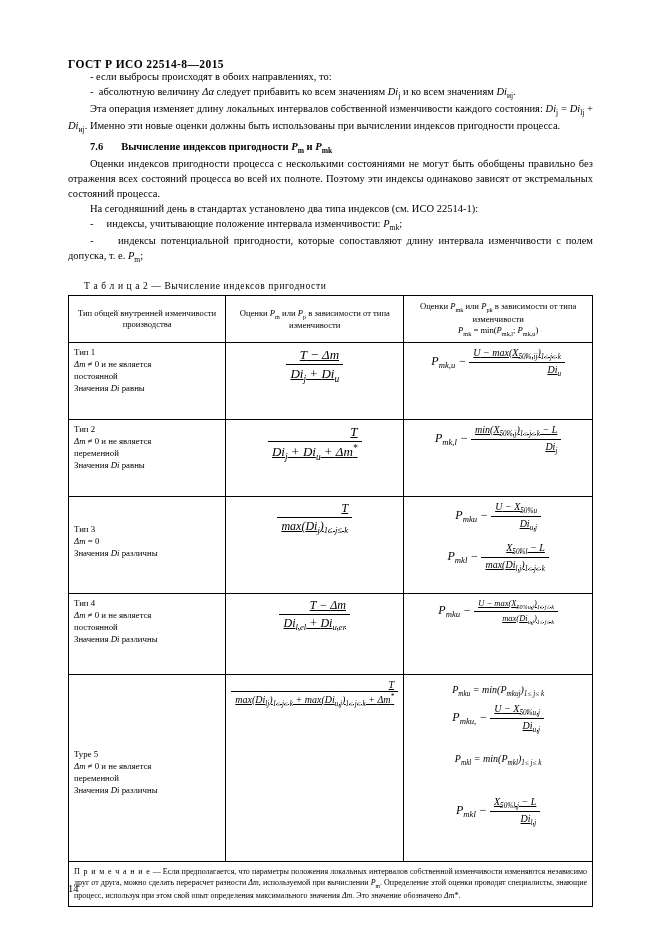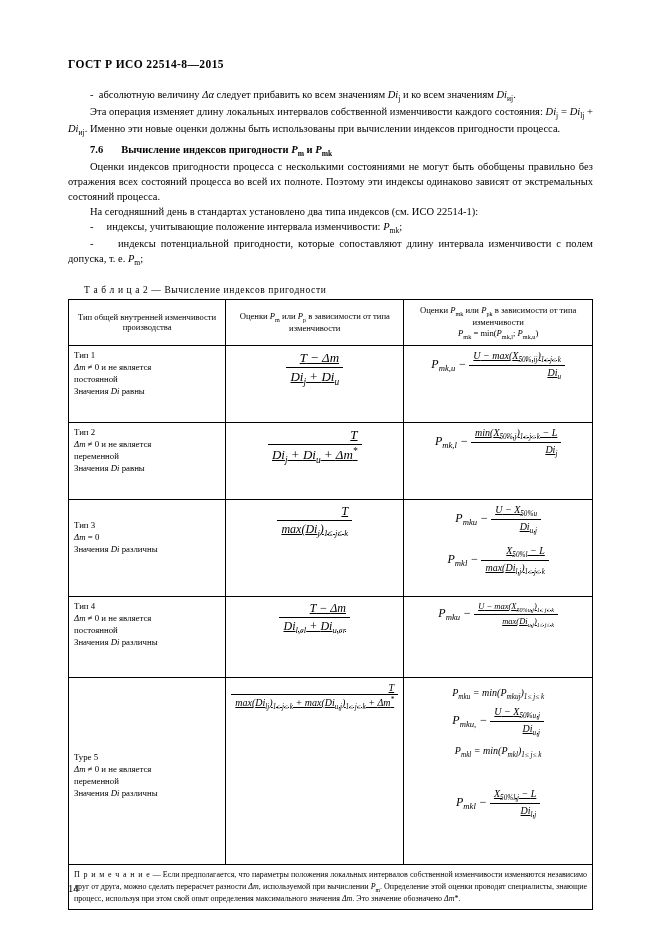--- a/index.html
+++ b/index.html
@@ -20,21 +20,21 @@
     width: 661px;
     height: 936px;
     box-sizing: border-box;
     padding: 58px 68px 0 68px;
   }
   .header {
     font-family: "Liberation Serif", serif;
     font-weight: bold;
     font-size: 11.5px;
     letter-spacing: 0.4px;
-    margin-bottom: 18px;
+    margin-bottom: 0;
   }
   .body-text {
     font-size: 10.5px;
     line-height: 1.42;
     text-align: justify;
   }
   .body-text p {
     margin: 0 0 0 0;
     text-indent: 22px;
   }
@@ -145,20 +145,21 @@
   }
 </style>
 </head>
 <body>
 
 <div class="page">
 
   <div class="header">ГОСТ Р ИСО 22514-8—2015</div>
 
   <div class="body-text">
+    <p class="dash">-  если выбросы происходят в обоих направлениях, то:</p>
     <p class="dash">-&nbsp;&nbsp;абсолютную величину <i>Δα</i> следует прибавить ко всем значениям <i>Di</i><span class="sub">j</span> и ко всем значениям <i>Di</i><span class="sub">иj</span>.</p>
     <p>Эта операция изменяет длину локальных интервалов собственной изменчивости каждого состояния: <i>Di</i><span class="sub">j</span> = <i>Di</i><span class="sub">lj</span> + <i>Di</i><span class="sub">иj</span>. Именно эти новые оценки должны быть использованы при вычислении индексов пригодности процесса.</p>
 
     <div class="sec-head">
       <span class="num">7.6</span><span class="ttl">Вычисление индексов пригодности <i>P</i><span class="sub">m</span> и <i>P</i><span class="sub">mk</span></span>
     </div>
 
     <p>Оценки индексов пригодности процесса с несколькими состояниями не могут быть обобщены правильно без отражения всех состояний процесса во всей их полноте. Поэтому эти индексы одинаково зависят от экстремальных состояний процесса.</p>
     <p>На сегодняшний день в стандартах установлено два типа индексов (см. ИСО 22514-1):</p>
     <p>-&nbsp;&nbsp;&nbsp;&nbsp;&nbsp;индексы, учитывающие положение интервала изменчивости: <i>P</i><span class="sub">mk</span>;</p>
@@ -219,21 +220,21 @@
         </td>
         <td class="formula-cell">
           <span class="eq mid"><i>P</i><span class="sub">mk,l</span> −&nbsp;</span><span class="frac small-f">
             <span class="num-l">min(<i>X</i><span class="sub">50%,j</span>)<span class="sub">1≤ j≤ k</span> − <i>L</i></span>
             <span class="den-l"><i>Di</i><span class="sub">j</span></span>
           </span>
         </td>
       </tr>
 
       <tr>
-        <td class="typecell" style="padding-top:20px">
+        <td class="typecell" style="padding-top:27px">
           <span>Тип 3</span><br>
           <i>Δm</i> = 0<br>
           Значения <i>Di</i> различны
         </td>
         <td class="formula-cell" style="height:88px">
           <span class="frac mid">
             <span class="num-l"><i>T</i></span>
             <span class="den-l">max(<i>Di</i><span class="sub">j</span>)<span class="sub">1≤ j≤ k</span></span>
           </span>
         </td>
@@ -282,21 +283,21 @@
         <td class="formula-cell" style="height:178px">
           <span class="frac small-f">
             <span class="num-l"><i>T</i></span>
             <span class="den-l">max(<i>Di</i><span class="sub">lj</span>)<span class="sub">1≤ j≤ k</span> + max(<i>Di</i><span class="sub">u,j</span>)<span class="sub">1≤ j≤ k</span> + <i>Δm</i><span class="sup">*</span></span>
           </span>
         </td>
         <td class="formula-cell">
           <div style="margin:2px 0 4px 0">
             <span class="eq small-f"><i>P</i><span class="sub">mku</span> = min(<i>P</i><span class="sub">mkuj</span>)<span class="sub">1≤ j≤ k</span></span>
           </div>
-          <div style="margin-bottom:5px">
+          <div style="margin-bottom:16px">
             <span class="eq mid"><i>P</i><span class="sub">mku,</span> −&nbsp;</span><span class="frac small-f">
               <span class="num-l"><i>U</i> − <i>X</i><span class="sub">50%u,j</span></span>
               <span class="den-l"><i>Di</i><span class="sub">u,j</span></span>
             </span>
           </div>
           <div style="margin-bottom:28px">
             <span class="eq small-f"><i>P</i><span class="sub">mkl</span> = min(<i>P</i><span class="sub">mkl</span>)<span class="sub">1≤ j≤ k</span></span>
           </div>
           <div>
             <span class="eq mid"><i>P</i><span class="sub">mkl</span> −&nbsp;</span><span class="frac small-f">

